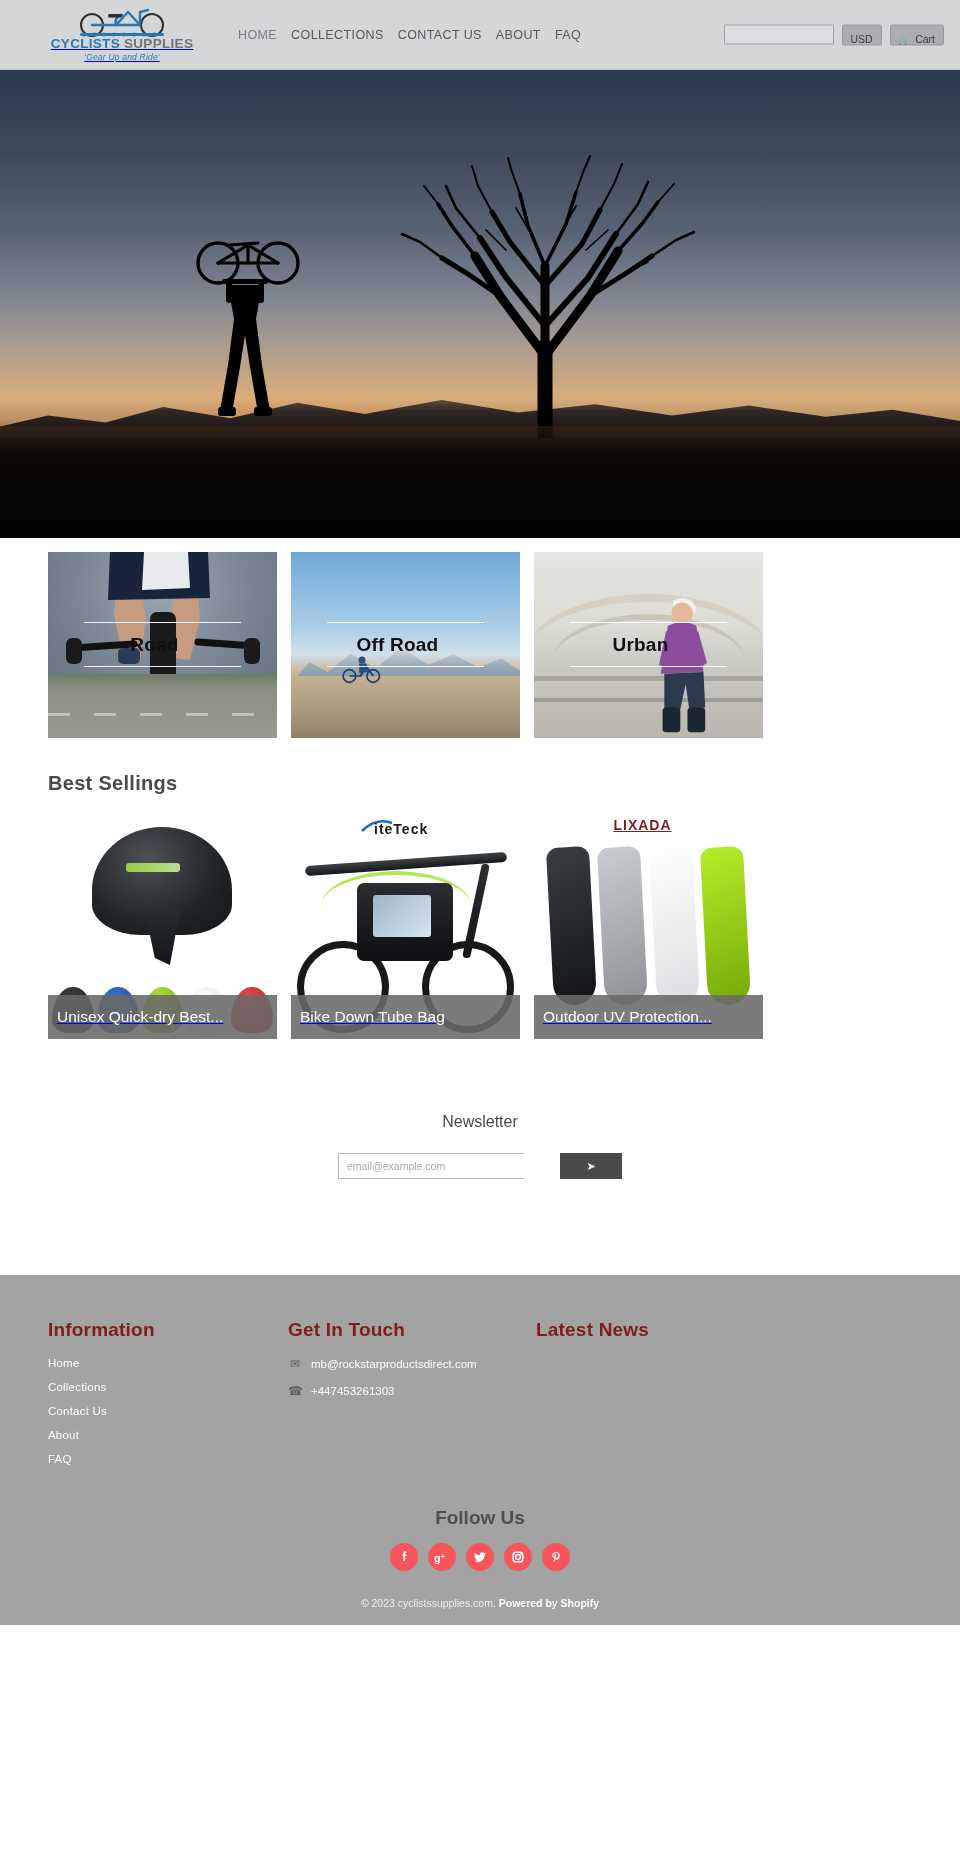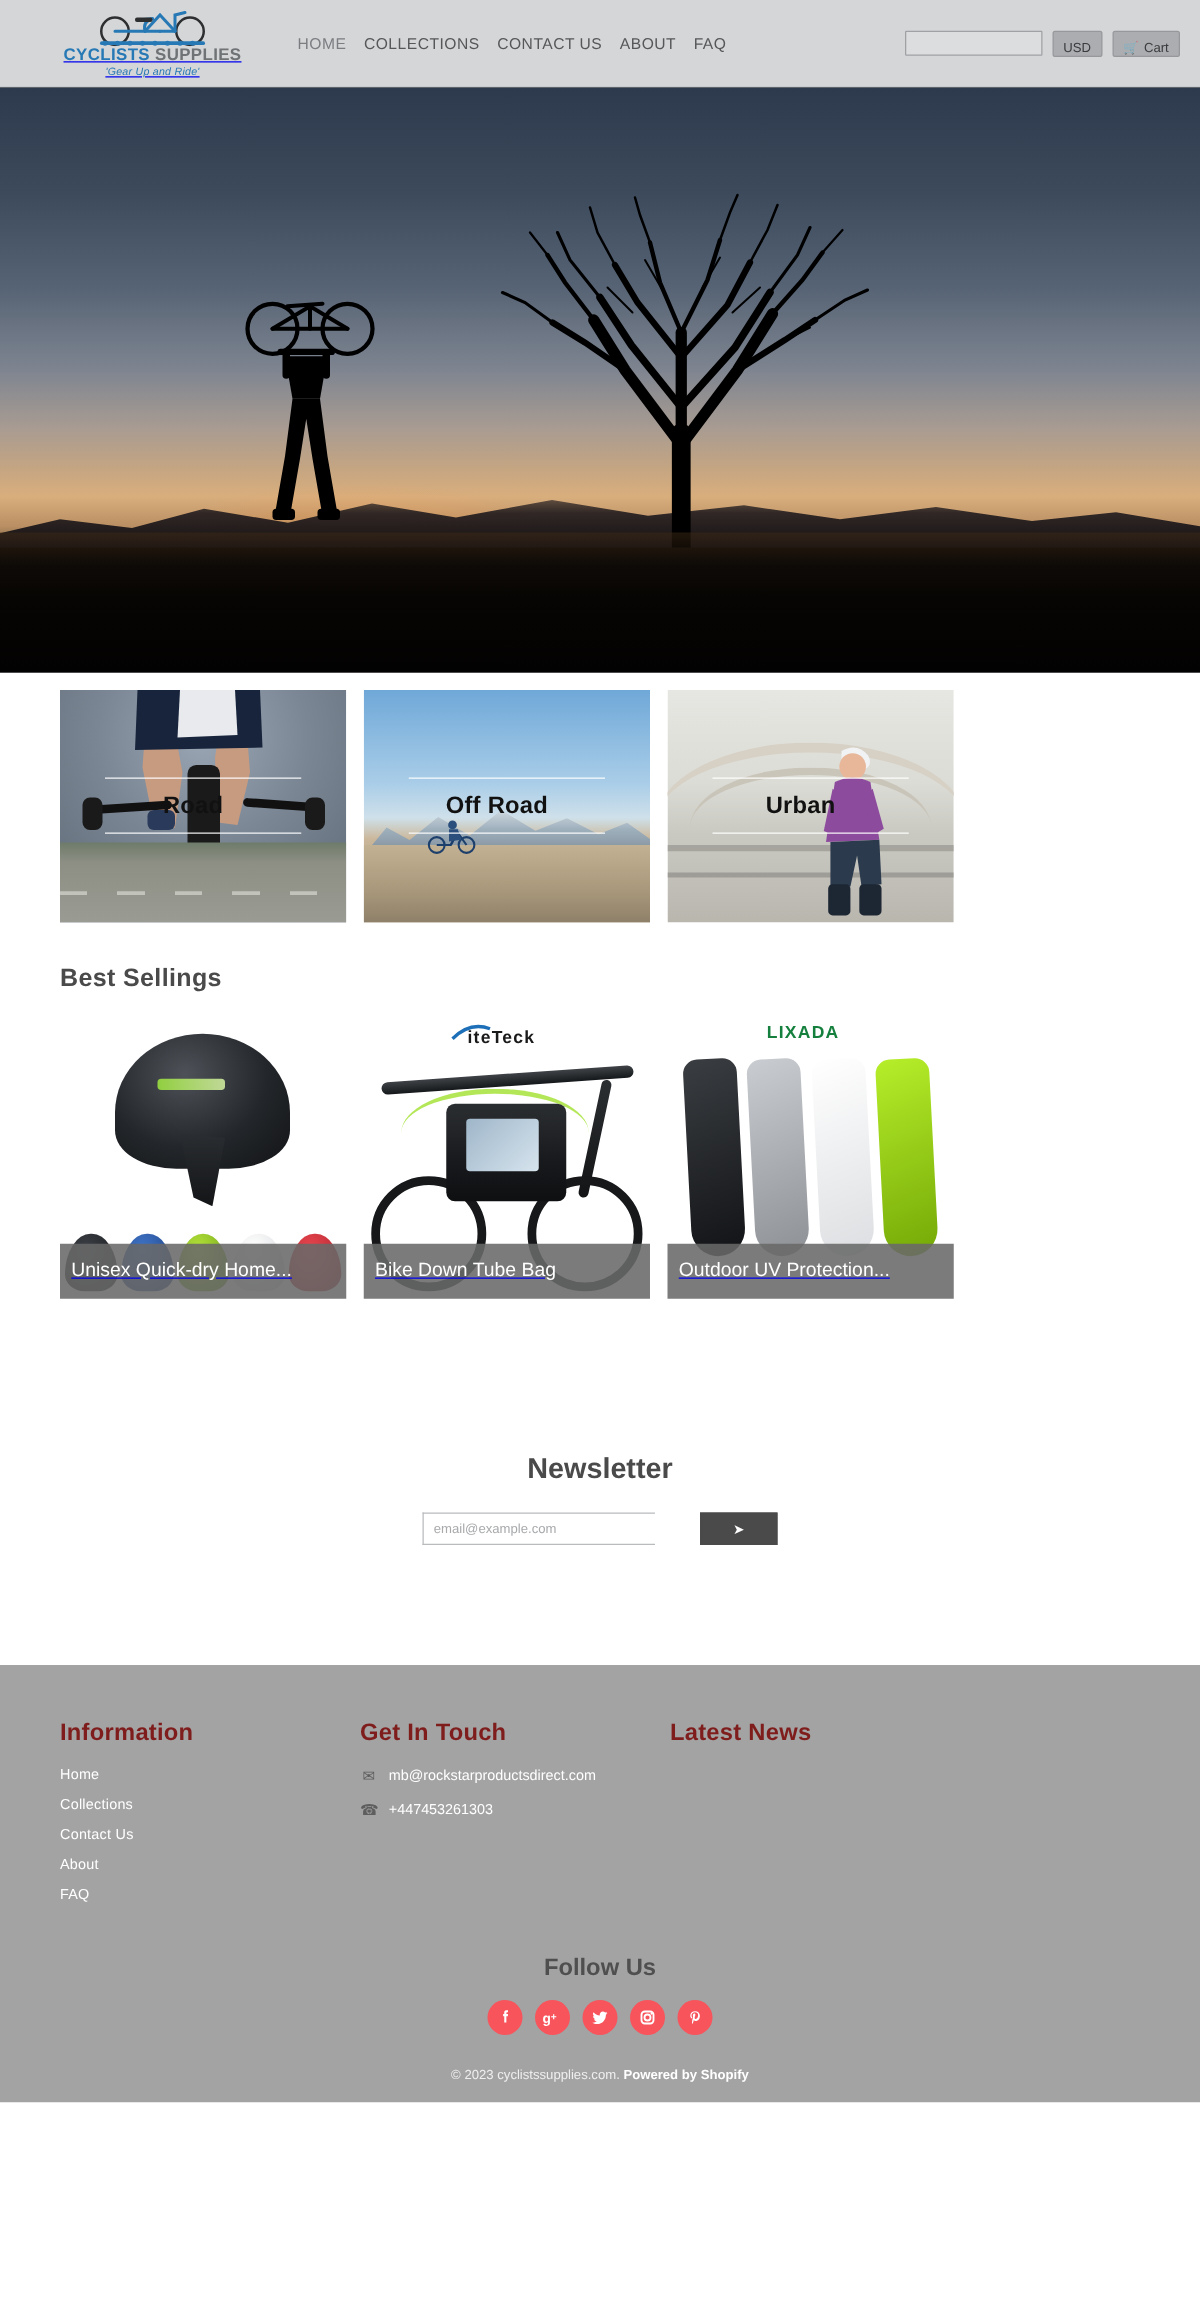--- a/index.html
+++ b/index.html
@@ -373,25 +373,24 @@
     transform: rotate(-3deg);
   }
 
   
   .newsletter {
     padding: 74px 0 96px 0;
     text-align: center;
     background: #fff;
   }
   .news-title {
-    font-size: 23px;
-    font-weight: bold;
+    font-size: 16px;
+    font-weight: normal;
     color: #4a4a4a;
     margin-bottom: 22px;
-    margin-top: 48px;
   }
   .news-form {
     display: inline-flex;
     align-items: stretch;
     height: 26px;
     gap: 36px;
   }
   .news-input {
     width: 186px;
     border: 1px solid #b9bbbd;
@@ -704,21 +703,21 @@
       <div class="p1-tail"></div>
       <div class="p1-logo"></div>
       <div class="p1-row">
         <span style="background:radial-gradient(ellipse at 40% 28%,#3c4046,#15171a)"></span>
         <span style="background:radial-gradient(ellipse at 40% 28%,#3f74c8,#1d3d7a)"></span>
         <span style="background:radial-gradient(ellipse at 40% 28%,#b3e23a,#6a9a14)"></span>
         <span style="background:radial-gradient(ellipse at 40% 28%,#ffffff,#d5d7da)"></span>
         <span style="background:radial-gradient(ellipse at 40% 28%,#e8454e,#a8222c)"></span>
       </div>
     </div>
-    <div class="product-title">Unisex Quick-dry Home...</div>
+    <div class="product-title">Unisex Quick-dry Best...</div>
   </a>
 
   <a class="product" href="#">
     <div class="product-img">
       <div class="brand-tag">
         <svg width="80" height="20" viewBox="0 0 80 20" style="vertical-align:middle;">
           <path d="M2 14 q14 -14 30 -8" stroke="#1d6fb8" stroke-width="2.6" fill="none"></path>
           <text x="14" y="17" font-family="Liberation Sans, sans-serif" font-size="14" font-weight="bold" fill="#1a1a1a">iteTeck</text>
         </svg>
       </div>
@@ -728,21 +727,21 @@
       <div class="p2-wheel l"></div>
       <div class="p2-wheel r"></div>
       <div class="p2-bag"></div>
       <div class="p2-screen"></div>
     </div>
     <div class="product-title">Bike Down Tube Bag</div>
   </a>
 
   <a class="product" href="#">
     <div class="product-img">
-      <div class="brand-tag" style="color:#15803d;">LIXADA</div>
+      <div class="brand-tag" style="color:#7f1d1d;text-decoration:underline;">LIXADA</div>
       <div class="p3-sleeves">
         <span style="background:linear-gradient(160deg,#3a3d41,#111316)"></span>
         <span style="background:linear-gradient(160deg,#c9ccd0,#8d9095)"></span>
         <span style="background:linear-gradient(160deg,#ffffff,#dcdee1)"></span>
         <span style="background:linear-gradient(160deg,#b6ee2a,#74a806)"></span>
       </div>
     </div>
     <div class="product-title">Outdoor UV Protection...</div>
   </a>
 </div>

